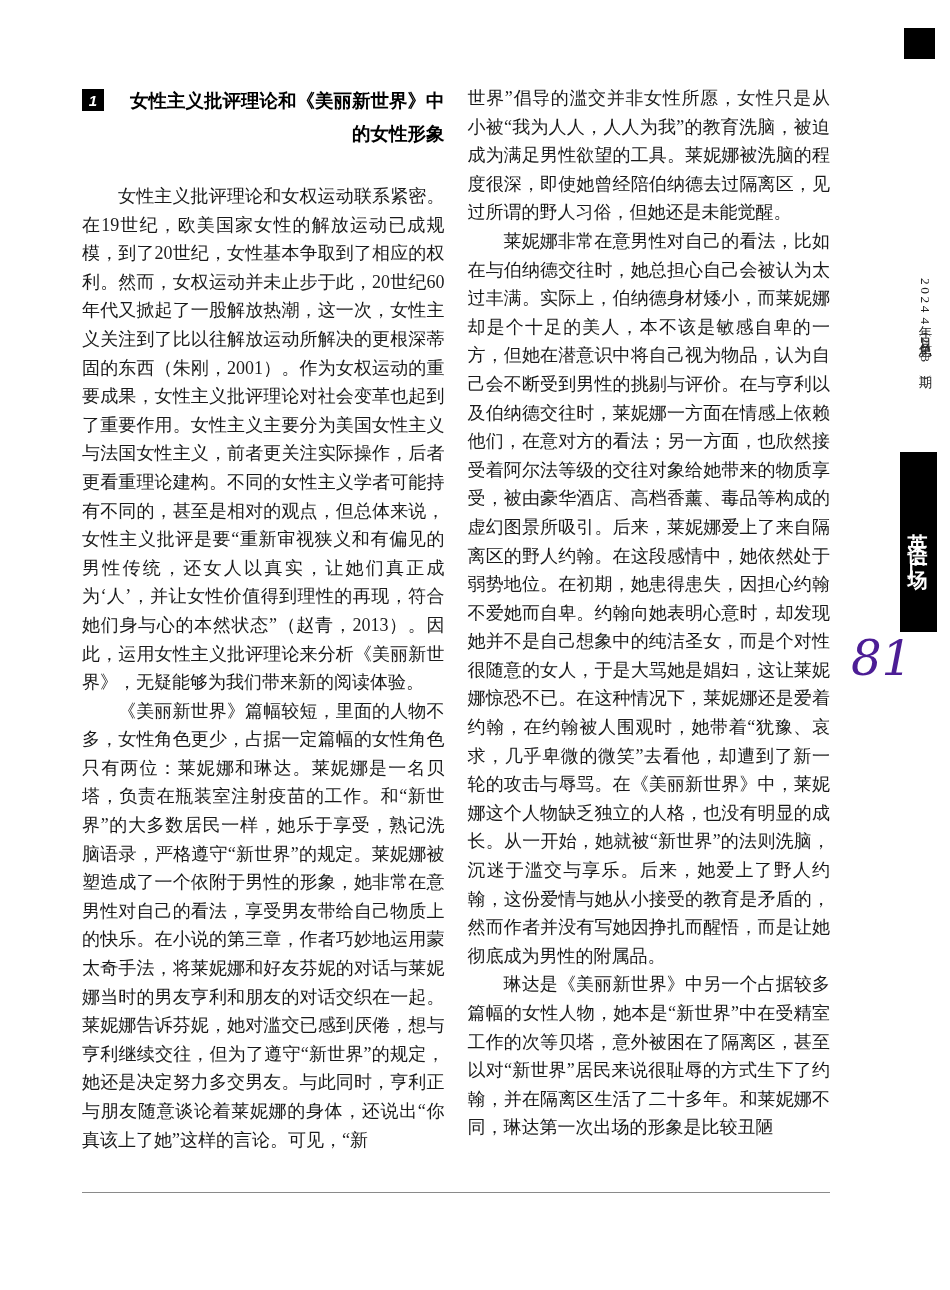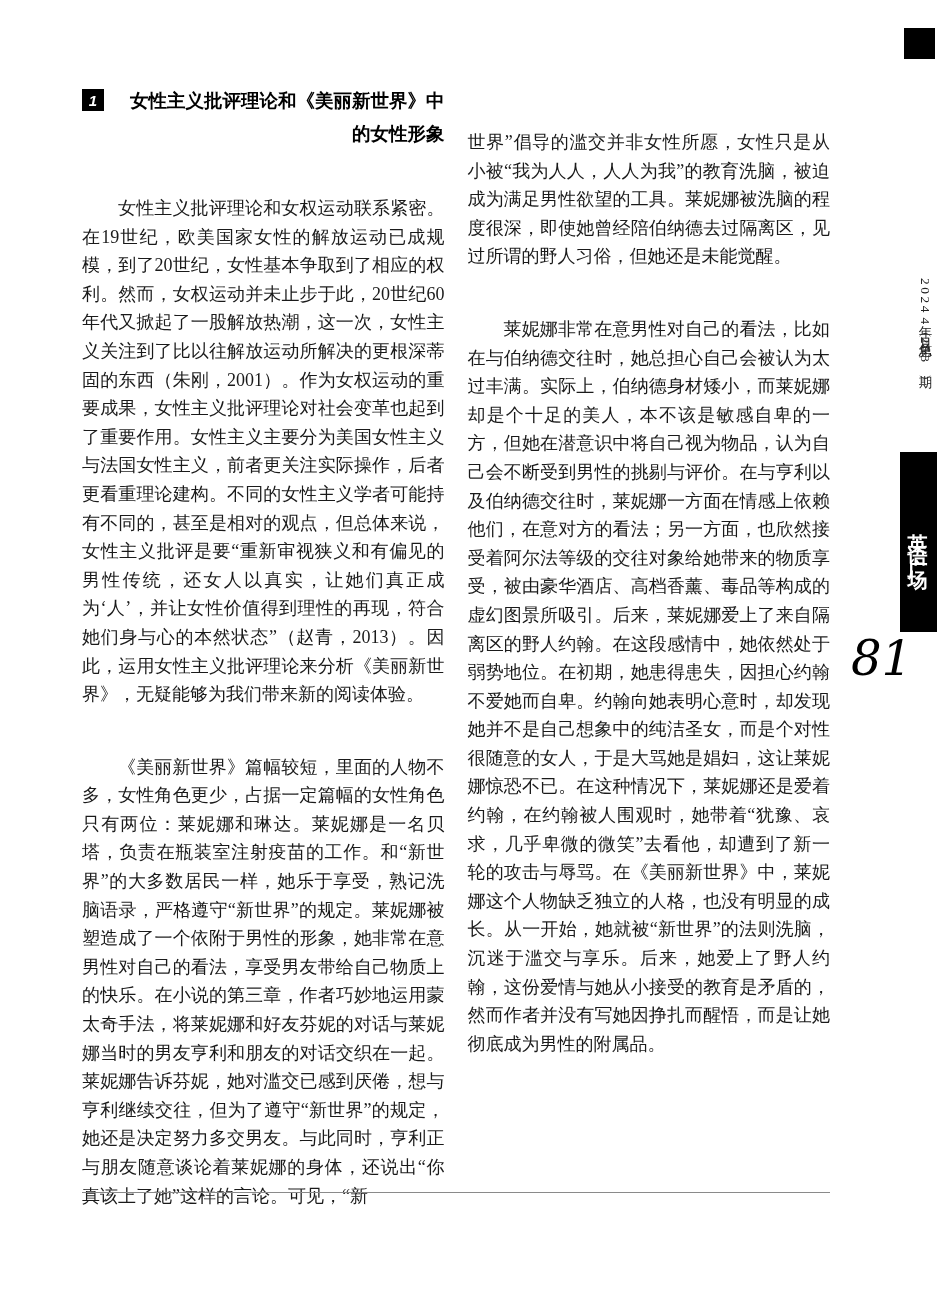--- a/index.html
+++ b/index.html
@@ -15,21 +15,21 @@
   }
   .content {
     position:absolute; left:82px; top:84px; width:748px;
     display:flex; gap:23px;
   }
   .col {
     width:363px;
     font-size:18px; line-height:28.6px;
     text-align:justify;
   }
-  .para { text-align:justify;margin-top:44px; }
+  .para { text-align:justify; }
   .para.indent { text-indent:2em; }
 
   .heading {
     display:flex; gap:10px;
     font-family:"Liberation Sans","DejaVu Sans",sans-serif;
     font-weight:bold; font-size:18.5px; line-height:33px;
     margin-bottom:32px; color:#000;
   }
   .heading-num {
     flex:0 0 auto; width:22px; height:22px;
@@ -57,21 +57,21 @@
   .journal-box span {
     writing-mode:vertical-rl;
     color:#fff; font-size:20px; font-weight:bold;
     letter-spacing:12px;
     font-family:"Liberation Sans","DejaVu Sans",sans-serif;
   }
   .page-number {
     position:absolute; right:38px; top:630px;
     font-size:48px; font-style:italic;
     font-family:"DejaVu Serif","Liberation Serif",serif;
-    color:#000000;
+    color:#4c1d95;
   }
   .footer-rule {
     position:absolute; left:82px; top:1192px;
     width:748px; height:1px; background:#8a8a8a;
   }
 </style>
 </head>
 <body>
 
 <div class="page">
@@ -85,20 +85,21 @@
         </span>
         <span class="heading-text">女性主义批评理论和《美丽新世界》中的女性形象</span>
       </h2>
       <p class="para indent">女性主义批评理论和女权运动联系紧密。在19世纪，欧美国家女性的解放运动已成规模，到了20世纪，女性基本争取到了相应的权利。然而，女权运动并未止步于此，20世纪60年代又掀起了一股解放热潮，这一次，女性主义关注到了比以往解放运动所解决的更根深蒂固的东西（朱刚，2001）。作为女权运动的重要成果，女性主义批评理论对社会变革也起到了重要作用。女性主义主要分为美国女性主义与法国女性主义，前者更关注实际操作，后者更看重理论建构。不同的女性主义学者可能持有不同的，甚至是相对的观点，但总体来说，女性主义批评是要“重新审视狭义和有偏见的男性传统，还女人以真实，让她们真正成为‘人’，并让女性价值得到理性的再现，符合她们身与心的本然状态”（赵青，2013）。因此，运用女性主义批评理论来分析《美丽新世界》，无疑能够为我们带来新的阅读体验。</p>
       <p class="para indent">《美丽新世界》篇幅较短，里面的人物不多，女性角色更少，占据一定篇幅的女性角色只有两位：莱妮娜和琳达。莱妮娜是一名贝塔，负责在瓶装室注射疫苗的工作。和“新世界”的大多数居民一样，她乐于享受，熟记洗脑语录，严格遵守“新世界”的规定。莱妮娜被塑造成了一个依附于男性的形象，她非常在意男性对自己的看法，享受男友带给自己物质上的快乐。在小说的第三章，作者巧妙地运用蒙太奇手法，将莱妮娜和好友芬妮的对话与莱妮娜当时的男友亨利和朋友的对话交织在一起。莱妮娜告诉芬妮，她对滥交已感到厌倦，想与亨利继续交往，但为了遵守“新世界”的规定，她还是决定努力多交男友。与此同时，亨利正与朋友随意谈论着莱妮娜的身体，还说出“你真该上了她”这样的言论。可见，“新</p>
     </div>
 
     <div class="col col-right">
       <p class="para">世界”倡导的滥交并非女性所愿，女性只是从小被“我为人人，人人为我”的教育洗脑，被迫成为满足男性欲望的工具。莱妮娜被洗脑的程度很深，即使她曾经陪伯纳德去过隔离区，见过所谓的野人习俗，但她还是未能觉醒。</p>
       <p class="para indent">莱妮娜非常在意男性对自己的看法，比如在与伯纳德交往时，她总担心自己会被认为太过丰满。实际上，伯纳德身材矮小，而莱妮娜却是个十足的美人，本不该是敏感自卑的一方，但她在潜意识中将自己视为物品，认为自己会不断受到男性的挑剔与评价。在与亨利以及伯纳德交往时，莱妮娜一方面在情感上依赖他们，在意对方的看法；另一方面，也欣然接受着阿尔法等级的交往对象给她带来的物质享受，被由豪华酒店、高档香薰、毒品等构成的虚幻图景所吸引。后来，莱妮娜爱上了来自隔离区的野人约翰。在这段感情中，她依然处于弱势地位。在初期，她患得患失，因担心约翰不爱她而自卑。约翰向她表明心意时，却发现她并不是自己想象中的纯洁圣女，而是个对性很随意的女人，于是大骂她是娼妇，这让莱妮娜惊恐不已。在这种情况下，莱妮娜还是爱着约翰，在约翰被人围观时，她带着“犹豫、哀求，几乎卑微的微笑”去看他，却遭到了新一轮的攻击与辱骂。在《美丽新世界》中，莱妮娜这个人物缺乏独立的人格，也没有明显的成长。从一开始，她就被“新世界”的法则洗脑，沉迷于滥交与享乐。后来，她爱上了野人约翰，这份爱情与她从小接受的教育是矛盾的，然而作者并没有写她因挣扎而醒悟，而是让她彻底成为男性的附属品。</p>
+      <p class="para indent">琳达是《美丽新世界》中另一个占据较多篇幅的女性人物，她本是“新世界”中在受精室工作的次等贝塔，意外被困在了隔离区，甚至以对“新世界”居民来说很耻辱的方式生下了约翰，并在隔离区生活了二十多年。和莱妮娜不同，琳达第一次出场的形象是比较丑陋</p>
     </div>
 
   </div>
 
   <div class="corner-square"></div>
 
   <div class="issue-vertical">2024年4月（总第263期）</div>
 
   <div class="journal-box">
     <span>英语广场</span>

